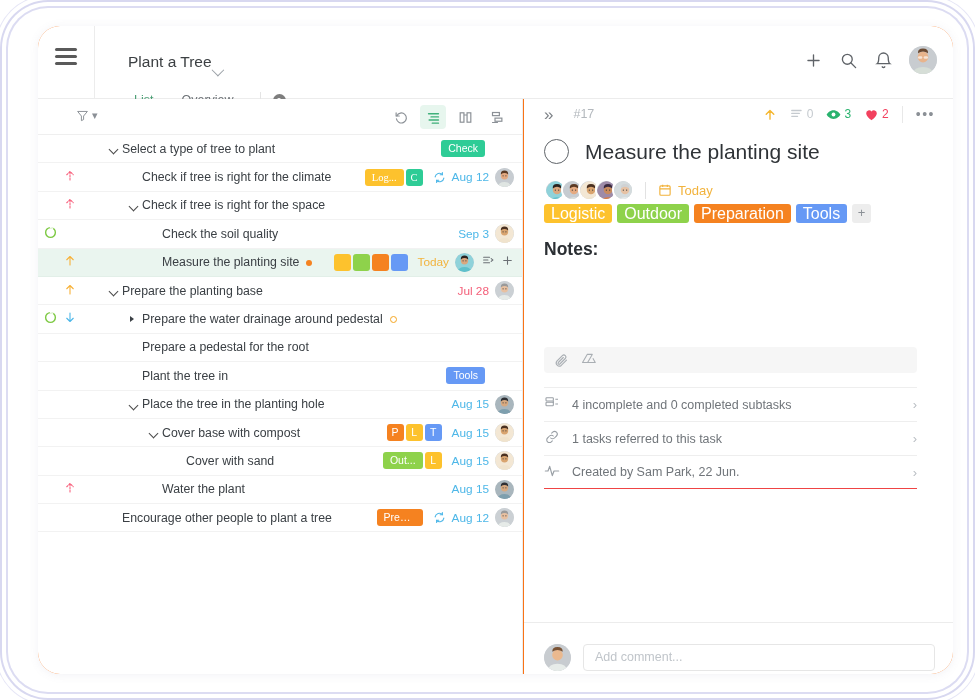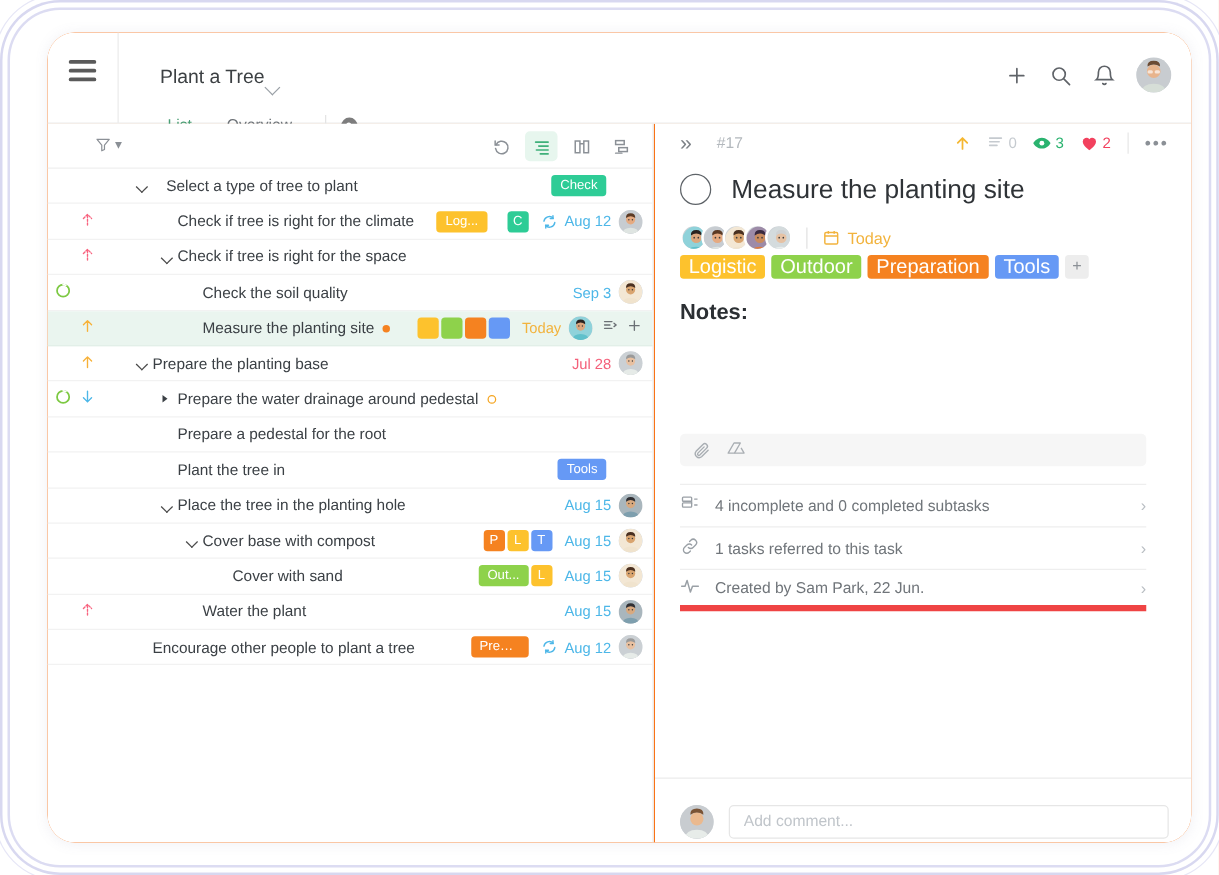--- a/index.html
+++ b/index.html
@@ -232,21 +232,21 @@
     background: #f6f6f6; border-radius: 4px;
     display: flex; align-items: center; gap: 12px; padding-left: 10px;
     color: #a9aeb3;
   }
   .d-links { position: absolute; left: 20px; right: 36px; top: 288px; }
   .d-link {
     height: 34px; border-top: 1px solid #eeeeee;
     display: flex; align-items: center; gap: 12px;
     font-size: 12.5px; color: #70757a; cursor: pointer;
   }
-  .d-link:last-child { border-bottom: 5px solid #ef4444; }
+  .d-link:last-child { border-bottom: 1px solid #ef4444; }
   .d-link .ch {
     margin-left: auto; color: #b9bec3; font-size: 13px;
   }
 
   .commentbar {
     position: absolute; left: 0; right: 0; bottom: 0; height: 52px;
     border-top: 1px solid #ececec;
     display: flex; align-items: center; padding: 17px 18px 0 20px; gap: 12px;
   }
   .comment-input {
@@ -336,35 +336,35 @@
                 <rect x="4" y="4" width="11" height="5"></rect>
                 <rect x="8" y="13" width="11" height="5"></rect>
                 <path d="M4 20h8"></path>
               </svg>
         </div>
       </div>
     </div>
     <div class="rows" id="rows">
           <div class="row">
             <div class="arrow-tw" style="left: 72px; top: 11px;"></div>
-            <div class="title" style="left: 84px; margin-left: 11px;">Select a type of tree to plant</div>
+            <div class="title" style="left: 84px;">Select a type of tree to plant</div>
             <div class="meta">
               <div style="display: flex; gap: 2px; align-items: center; margin-right: 4px;">
                 <span class="chip" style="background: rgb(46, 204, 150);">Check</span>
               </div>
               <div style="width: 19px; height: 19px;"></div>
             </div>
           </div>
           <div class="row">
             <div class="prio"><svg width="12" height="14" viewBox="0 0 24 24" fill="none" stroke="#f8637f" stroke-width="2.2" stroke-linecap="round" stroke-linejoin="round" stroke-dasharray="3.4 2.6">
                 <path d="M12 21V4M5.5 10.5L12 4l6.5 6.5"></path>
               </svg></div>
             <div class="title" style="left: 104px;">Check if tree is right for the climate</div>
             <div class="meta">
-              <div style="display: flex; gap: 16px; align-items: flex-start; margin-right: 4px;">
+              <div style="display: flex; gap: 2px; align-items: flex-start; margin-right: 4px; font-family: Liberation Serif, serif;">
                 <span class="chip" style="background: rgb(253, 194, 45);">Log...</span>
                 <span class="chip sq" style="background: rgb(46, 204, 150);">C</span>
               </div>
               <span class="recur">
                 <svg width="13" height="13" viewBox="0 0 24 24" fill="none" stroke="#4db7e8" stroke-width="2.1" stroke-linecap="round">
                   <path d="M4 11a8 8 0 0113.6-4.4"></path>
                   <path d="M20 13a8 8 0 01-13.6 4.4"></path>
                   <path d="M17.3 3v4h-4M6.7 21v-4h4"></path>
                 </svg>
               </span>

